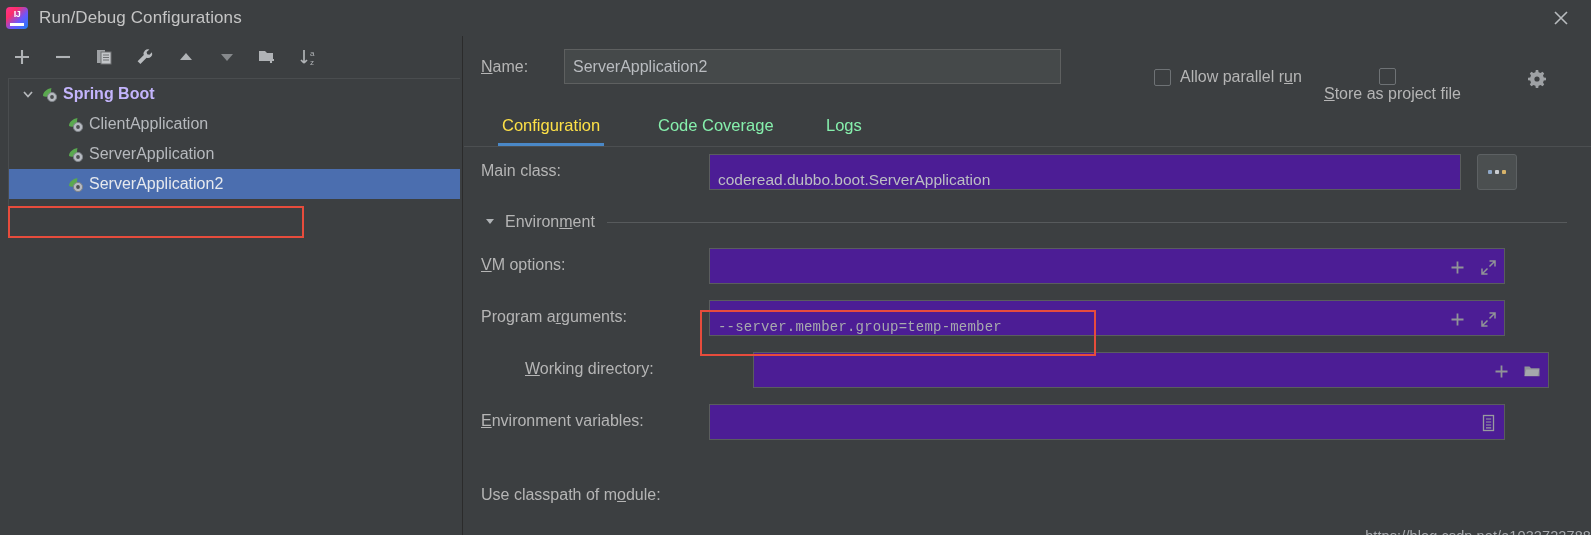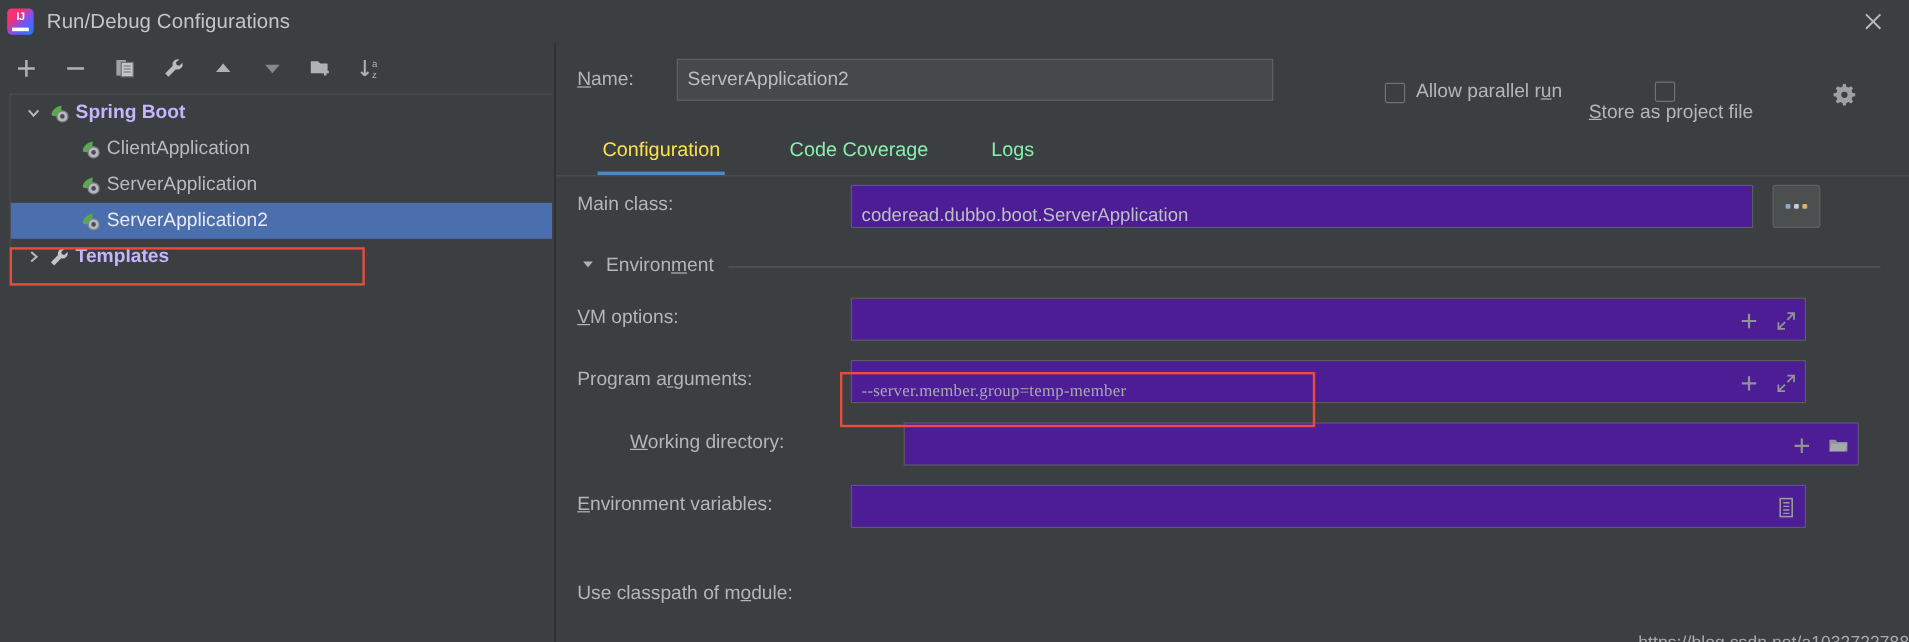--- a/index.html
+++ b/index.html
@@ -252,21 +252,21 @@
     align-items: flex-end;
     padding: 0 8px;
   }
   .fieldbox .ftext {
     font-size: 15.5px;
     color: #bcbfc3;
     white-space: nowrap;
     overflow: hidden;
   }
   .fieldbox .ftext.mono {
-    font-family: Liberation Serif, serif;
+    font-family: Liberation Mono, monospace;
     font-size: 14px;
     color: #a7aaae;
     letter-spacing: .2px;
   }
   .field-actions {
     position: absolute;
     right: 6px; top: 0;
     height: 36px;
     display: flex;
     align-items: center;
@@ -465,33 +465,20 @@
       <span class="leaf-icon">
         <svg width="19" height="19" viewBox="0 0 19 19">
           <path d="M3 11c0-4 3.5-7 8.5-8-1 3 .5 4.5-1.5 7-1.5 2-5 2.4-7 1z" fill="#5aa84f"></path>
           <circle cx="12" cy="12" r="4.6" fill="#b6bac0" stroke="#7f8389" stroke-width="1"></circle>
           <circle cx="12" cy="12" r="1.9" fill="#4b4e50"></circle>
         </svg>
       </span>
       <span>ServerApplication2</span>
     </div>
 
-    <div class="tree-row group">
-      <span class="twisty">
-        <svg width="14" height="14" viewBox="0 0 14 14">
-          <path d="M5 3 L9.5 7 L5 11" stroke="#b6b9bc" stroke-width="1.7" fill="none"></path>
-        </svg>
-      </span>
-      <span class="leaf-icon">
-        <svg width="19" height="19" viewBox="0 0 20 20">
-          <path d="M14.4 2.6a4.4 4.4 0 0 0-5.6 5.4L2.6 14.2l2.8 2.8 6.2-6.2a4.4 4.4 0 0 0 5.4-5.6l-2.6 2.6-2.2-.6-.6-2.2z" fill="#c3c6c9"></path>
-        </svg>
-      </span>
-      <span>Templates</span>
-    </div>
   </div>
 
   <div class="sel-outline"></div>
 </div>
 
 <div class="right-panel">
 
   <div class="name-row">
     <div class="lbl name-label">
       <span class="mn">N</span><span>ame:</span>

